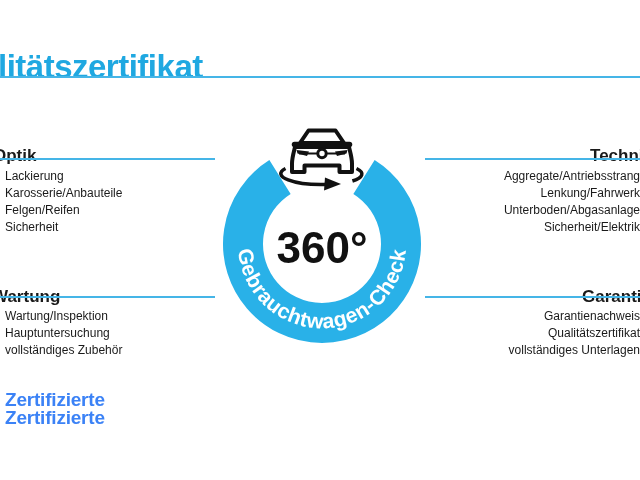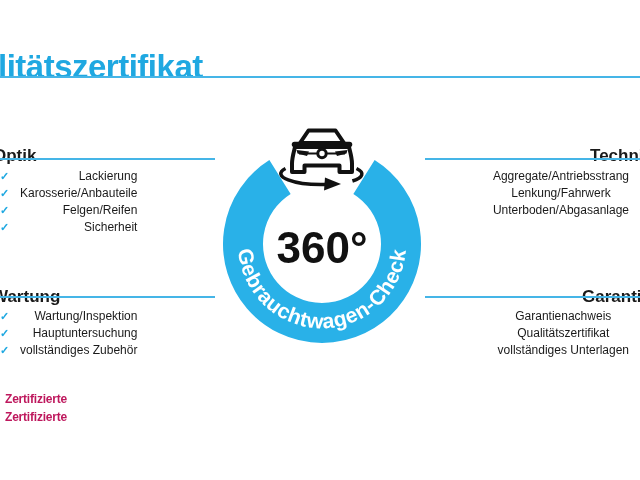--- a/index.html
+++ b/index.html
@@ -28,33 +28,33 @@
   #optik-rule{top:158px;left:0;width:215px;}
   #technik-rule{top:158px;right:0;width:215px;}
   #wartung-rule{top:296px;left:0;width:215px;}
   #garantie-rule{top:296px;right:0;width:215px;}
   
   ul.items{
     position:absolute;margin:0;padding:0;list-style:none;
     font-size:12px;color:#1A1A1A;
   }
   ul.items li{position:relative;line-height:17px;white-space:nowrap;}
-  #optik-list,#wartung-list{left:20px;text-align:right;}
-  #technik-list,#garantie-list{right:11px;text-align:center;}
+  #optik-list,#wartung-list{left:5px;text-align:left;}
+  #technik-list,#garantie-list{right:0;text-align:right;}
   #optik-list,#technik-list{top:168px;}
   #wartung-list,#garantie-list{top:308px;}
   .chk{
     position:absolute;top:0;font-size:11px;font-weight:bold;color:#1FA8E1;
     line-height:17px;
   }
   .chk-l{left:-20px;}   
   .chk-r{right:-19px;}  
   
   #footer-brand{
-    top:391px;left:5px;font-size:12px;font-weight:bold;color:#be185d;
+    top:391px;left:5px;font-size:19px;font-weight:bold;color:#3b82f6;
     line-height:17.5px;letter-spacing:-0.2px;
   }
   
   #center-graphic{top:0;left:0;width:640px;height:480px;pointer-events:none;}
   svg text{font-family:"Liberation Sans",sans-serif;}
 </style>
 </head>
 <body>
 
 <h1 id="page-title" class="abs">litätszertifikat</h1>
@@ -73,21 +73,21 @@
   <li><span class="chk chk-l">✓</span><span>Lackierung</span></li>
   <li><span class="chk chk-l">✓</span><span>Karosserie/Anbauteile</span></li>
   <li><span class="chk chk-l">✓</span><span>Felgen/Reifen</span></li>
   <li><span class="chk chk-l">✓</span><span>Sicherheit</span></li>
 </ul>
 
 <ul id="technik-list" class="items">
   <li><span>Aggregate/Antriebsstrang</span><span class="chk chk-r">✓</span></li>
   <li><span>Lenkung/Fahrwerk</span><span class="chk chk-r">✓</span></li>
   <li><span>Unterboden/Abgasanlage</span><span class="chk chk-r">✓</span></li>
-  <li><span class="chk chk-r">✓</span></li>
+  <li><span>Sicherheit/Elektrik</span><span class="chk chk-r">✓</span></li>
 </ul>
 
 <ul id="wartung-list" class="items">
   <li><span class="chk chk-l">✓</span><span>Wartung/Inspektion</span></li>
   <li><span class="chk chk-l">✓</span><span>Hauptuntersuchung</span></li>
   <li><span class="chk chk-l">✓</span><span>vollständiges Zubehör</span></li>
 </ul>
 
 <ul id="garantie-list" class="items">
   <li><span>Garantienachweis</span><span class="chk chk-r">✓</span></li>

